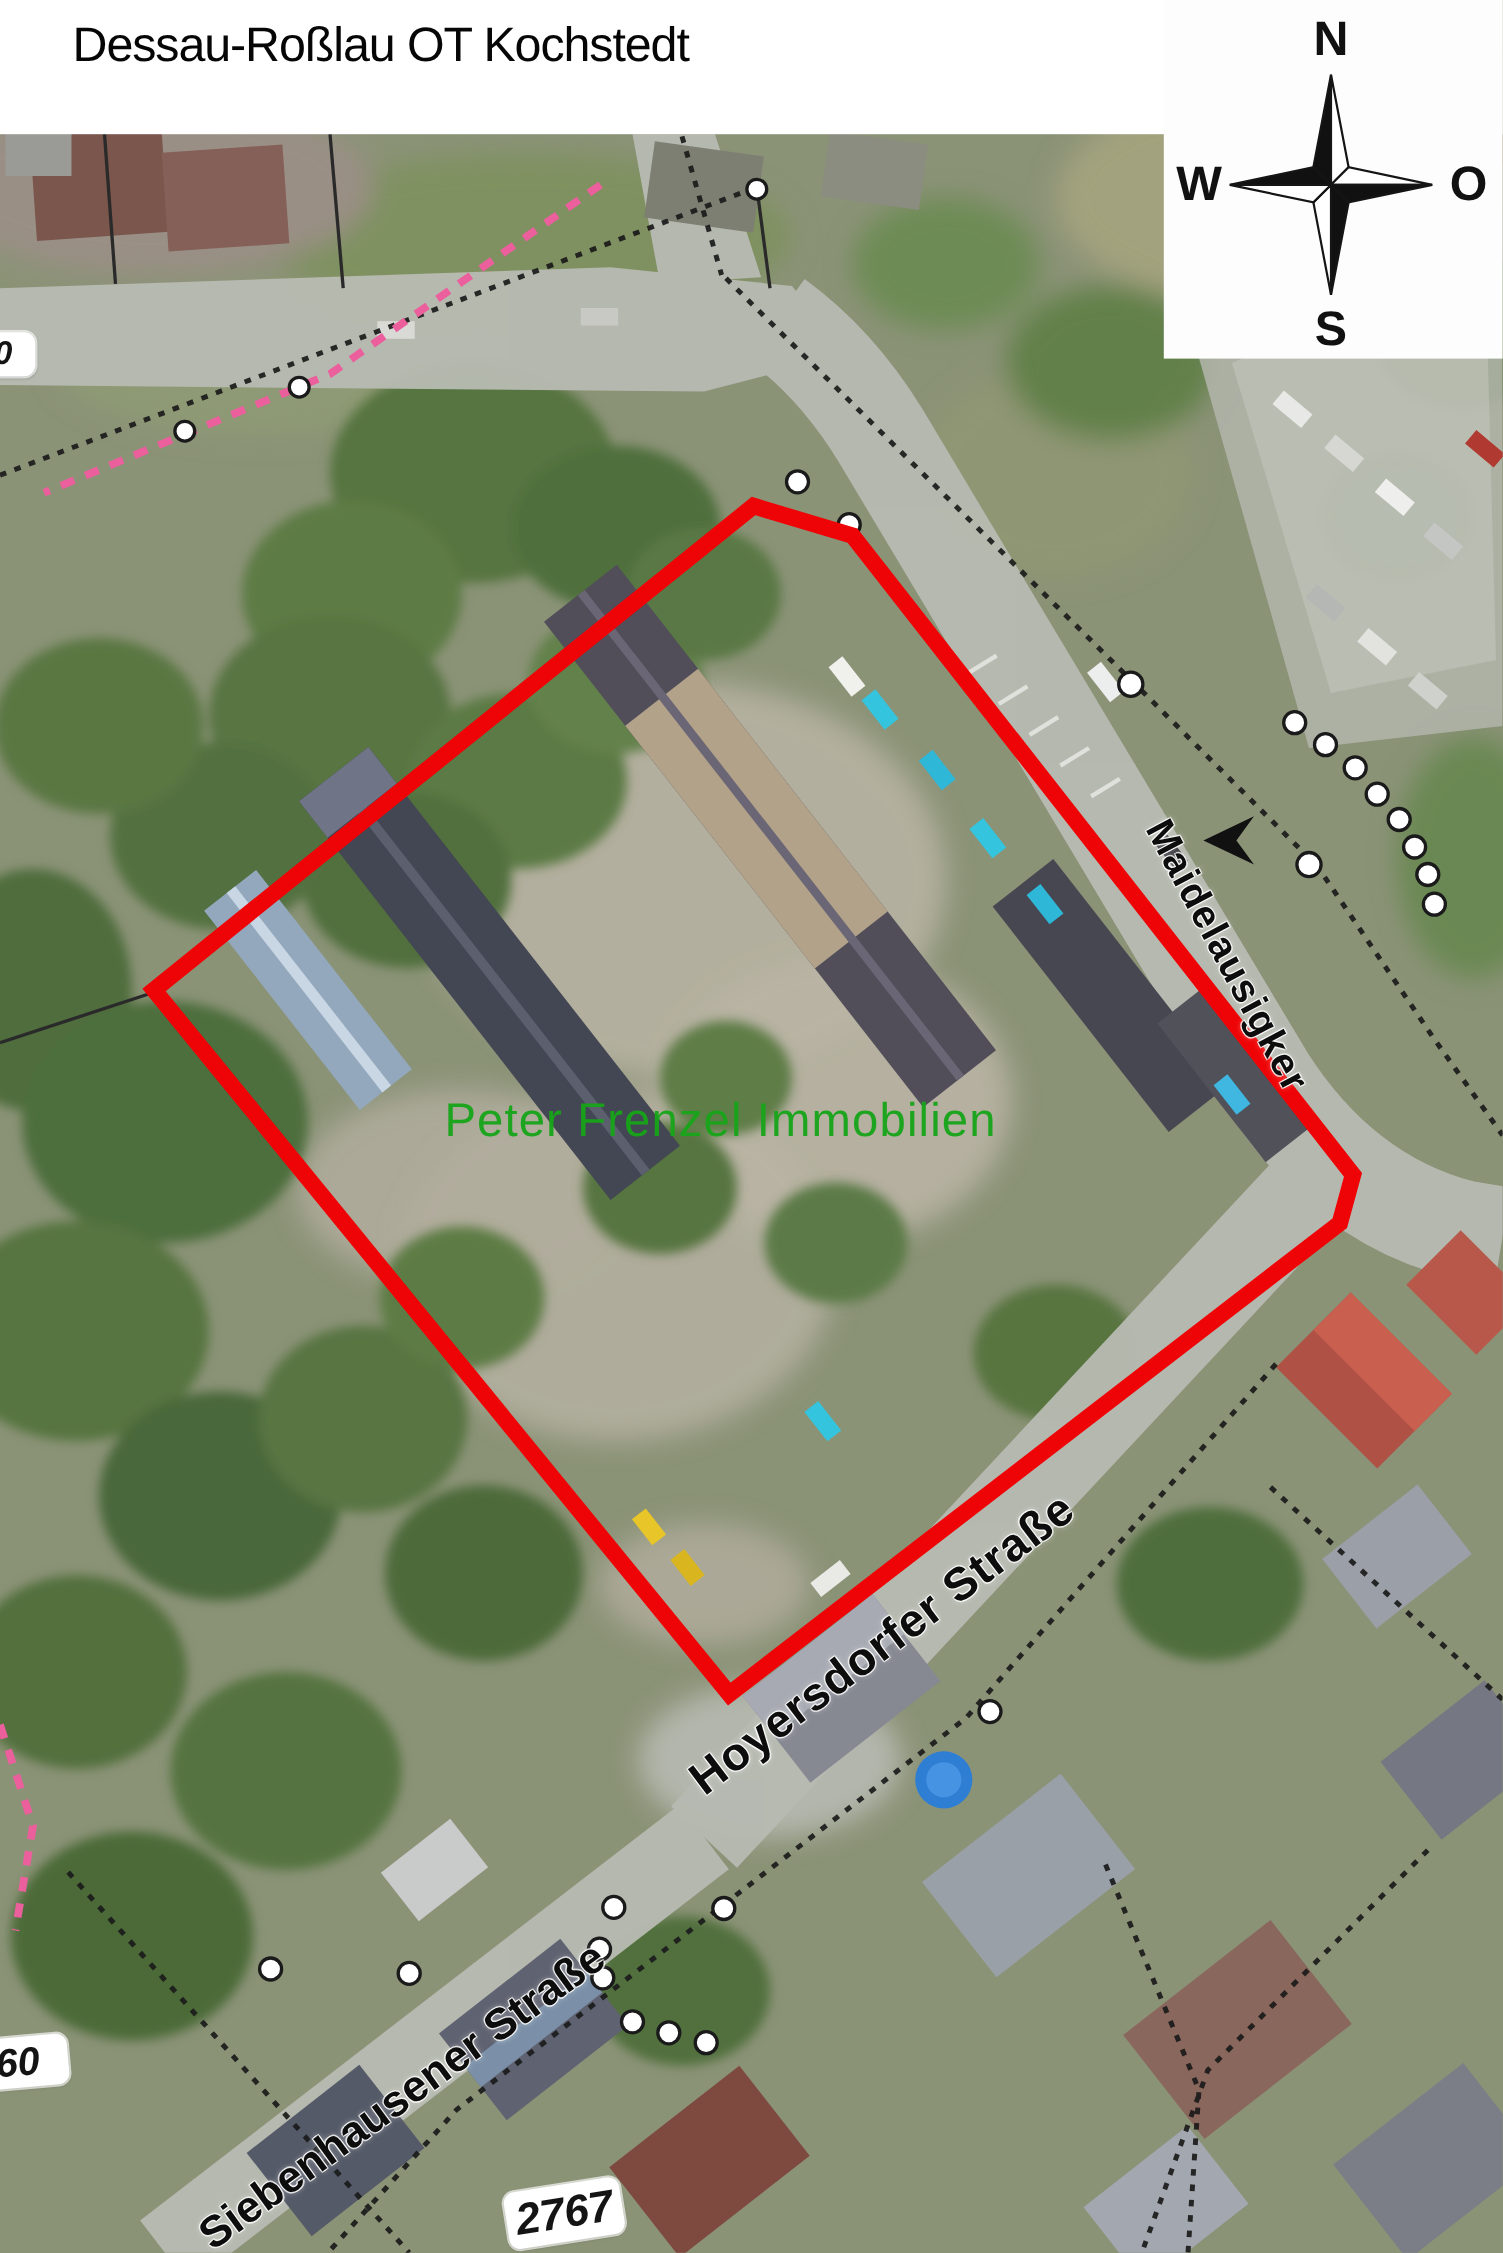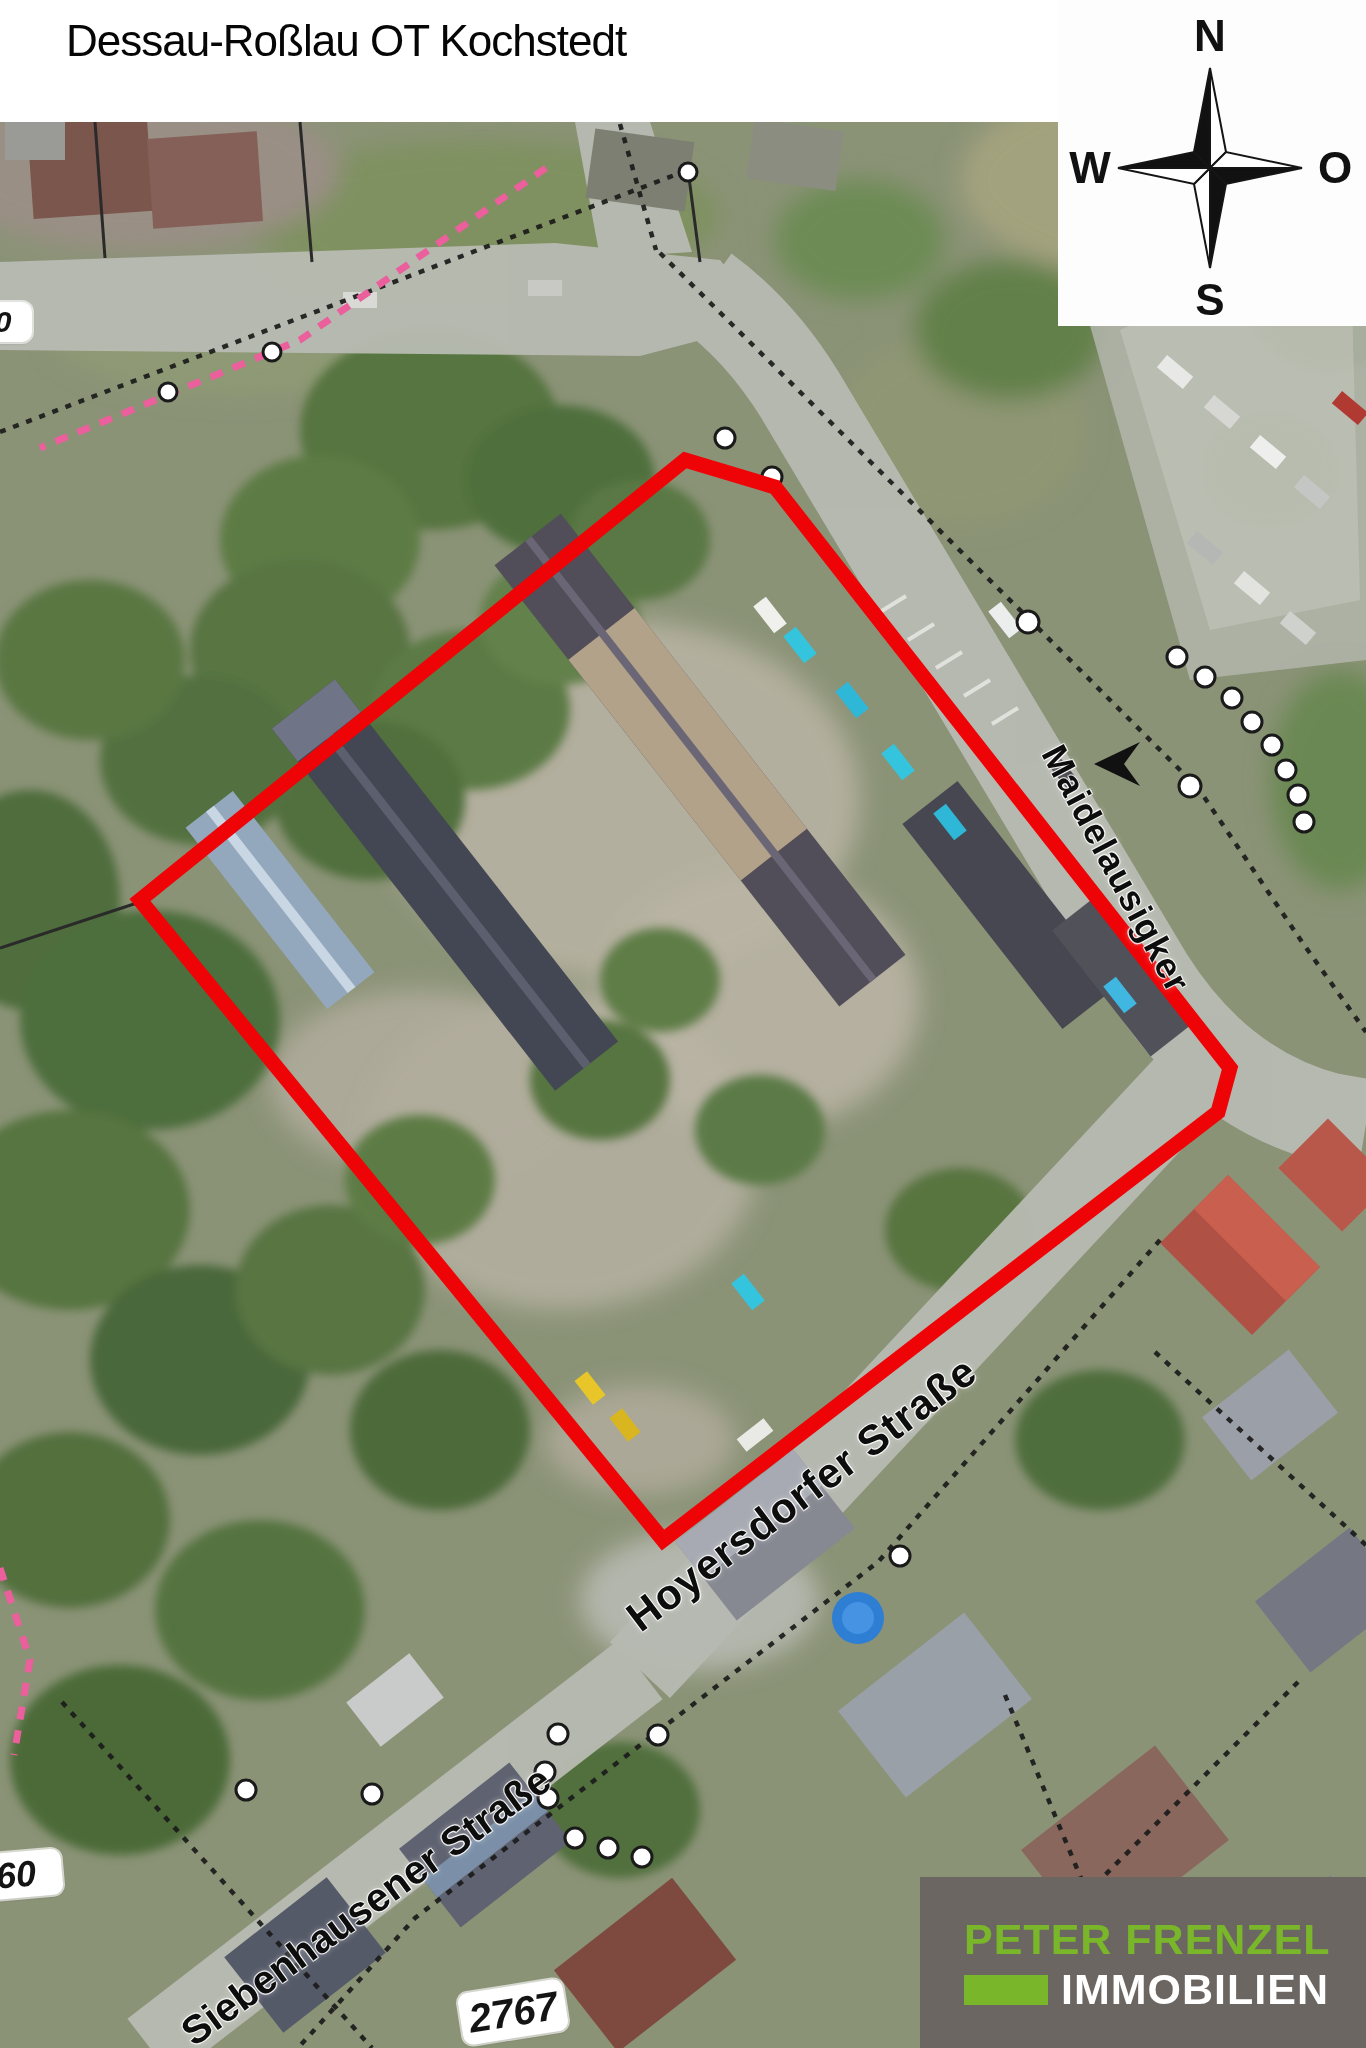--- a/index.html
+++ b/index.html
@@ -376,30 +376,24 @@
         <polygon points="60,168 136,184 152,168" fill="#ffffff"></polygon>
         <polygon points="60,168 136,152 152,168" fill="#111111"></polygon>
       </g>
     </svg>
     <div class="compass-letter compass-n">N</div>
     <div class="compass-letter compass-e">O</div>
     <div class="compass-letter compass-s">S</div>
     <div class="compass-letter compass-w">W</div>
   </div>
 
+  <div class="watermark">Peter Frenzel Immobilien</div>
 
   <div class="street street-maidelausigker">Maidelausigker</div>
   <div class="street street-hoyersdorfer">Hoyersdorfer Straße</div>
   <div class="street street-siebenhausener">Siebenhausener Straße</div>
 
   <div class="badge badge-2767">2767</div>
   <div class="badge badge-60">60</div>
   <div class="badge badge-0">0</div>
 
-  <div class="logo">
-    <div class="logo-line1">PETER FRENZEL</div>
-    <div class="logo-row">
-      <div class="logo-swatch"></div>
-      <div class="logo-line2">IMMOBILIEN</div>
-    </div>
-  </div>
 
 </div>
 
 </body></html>

